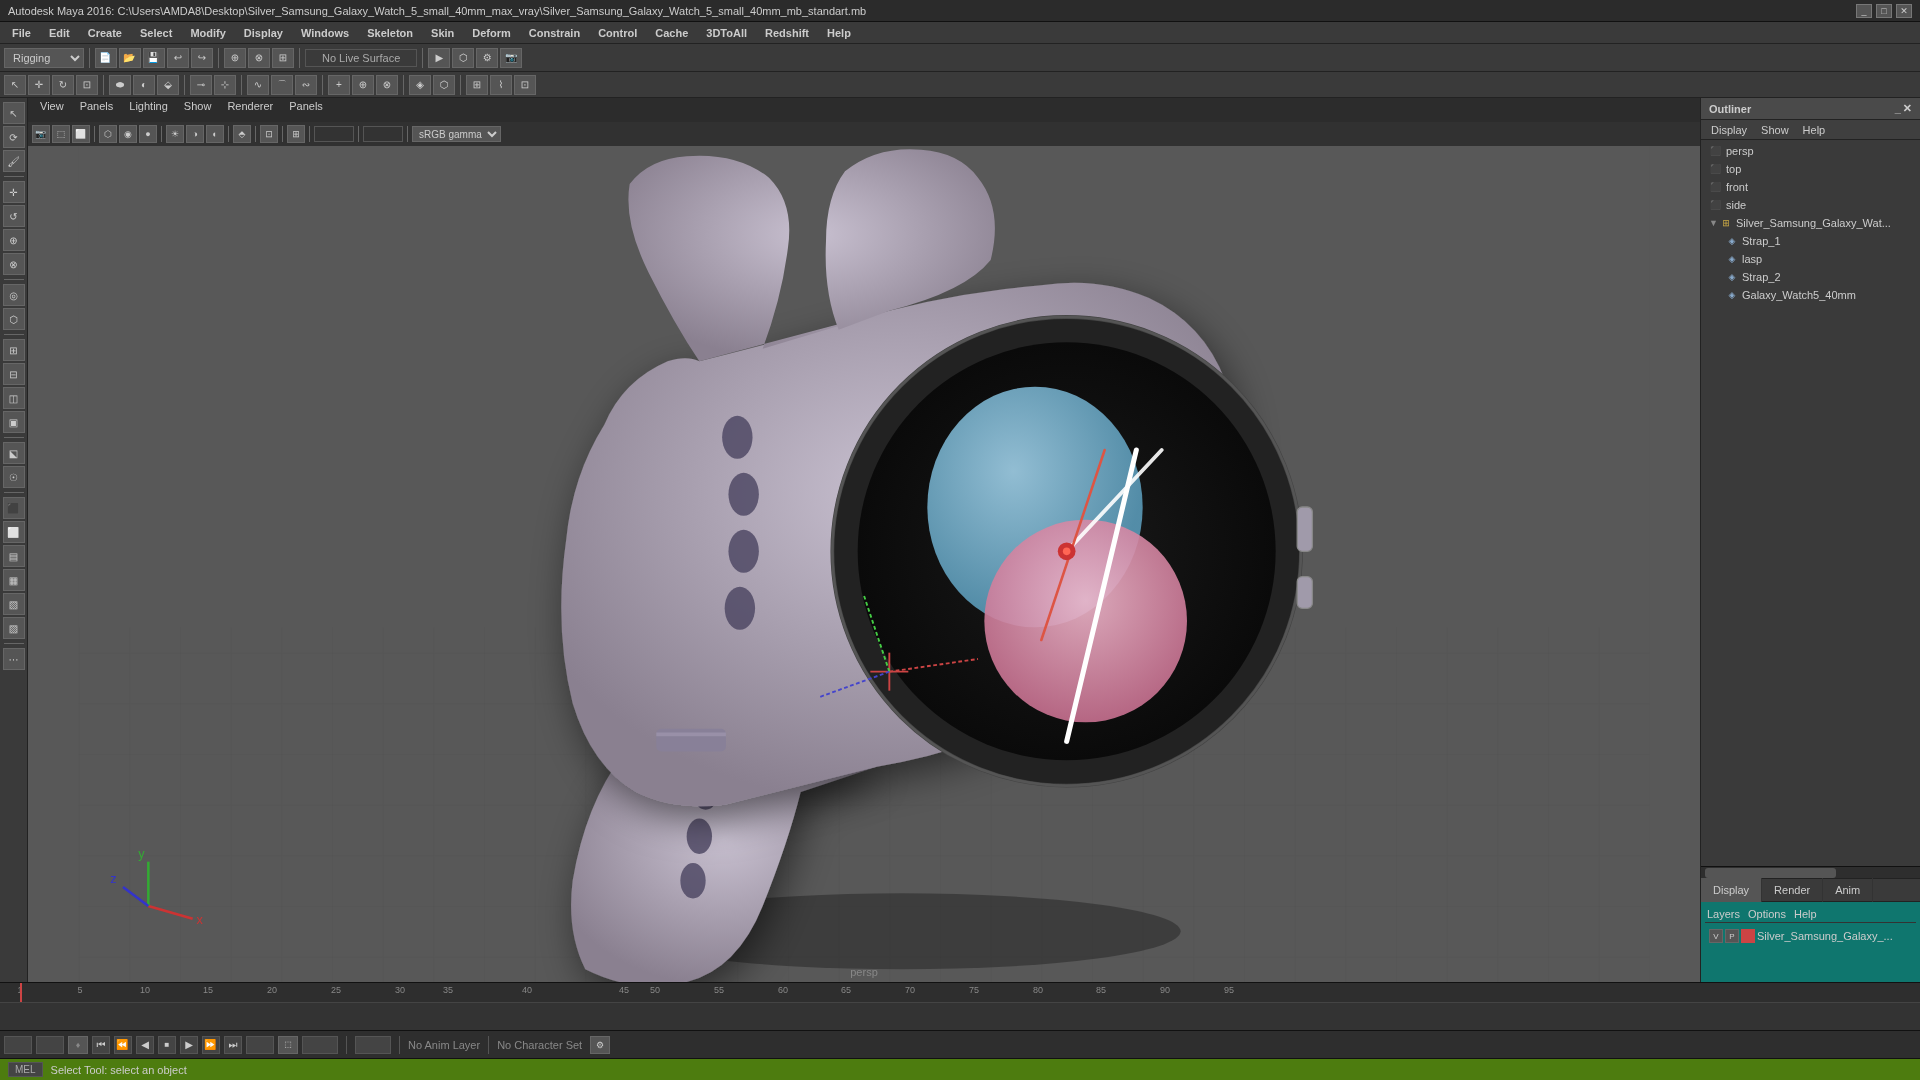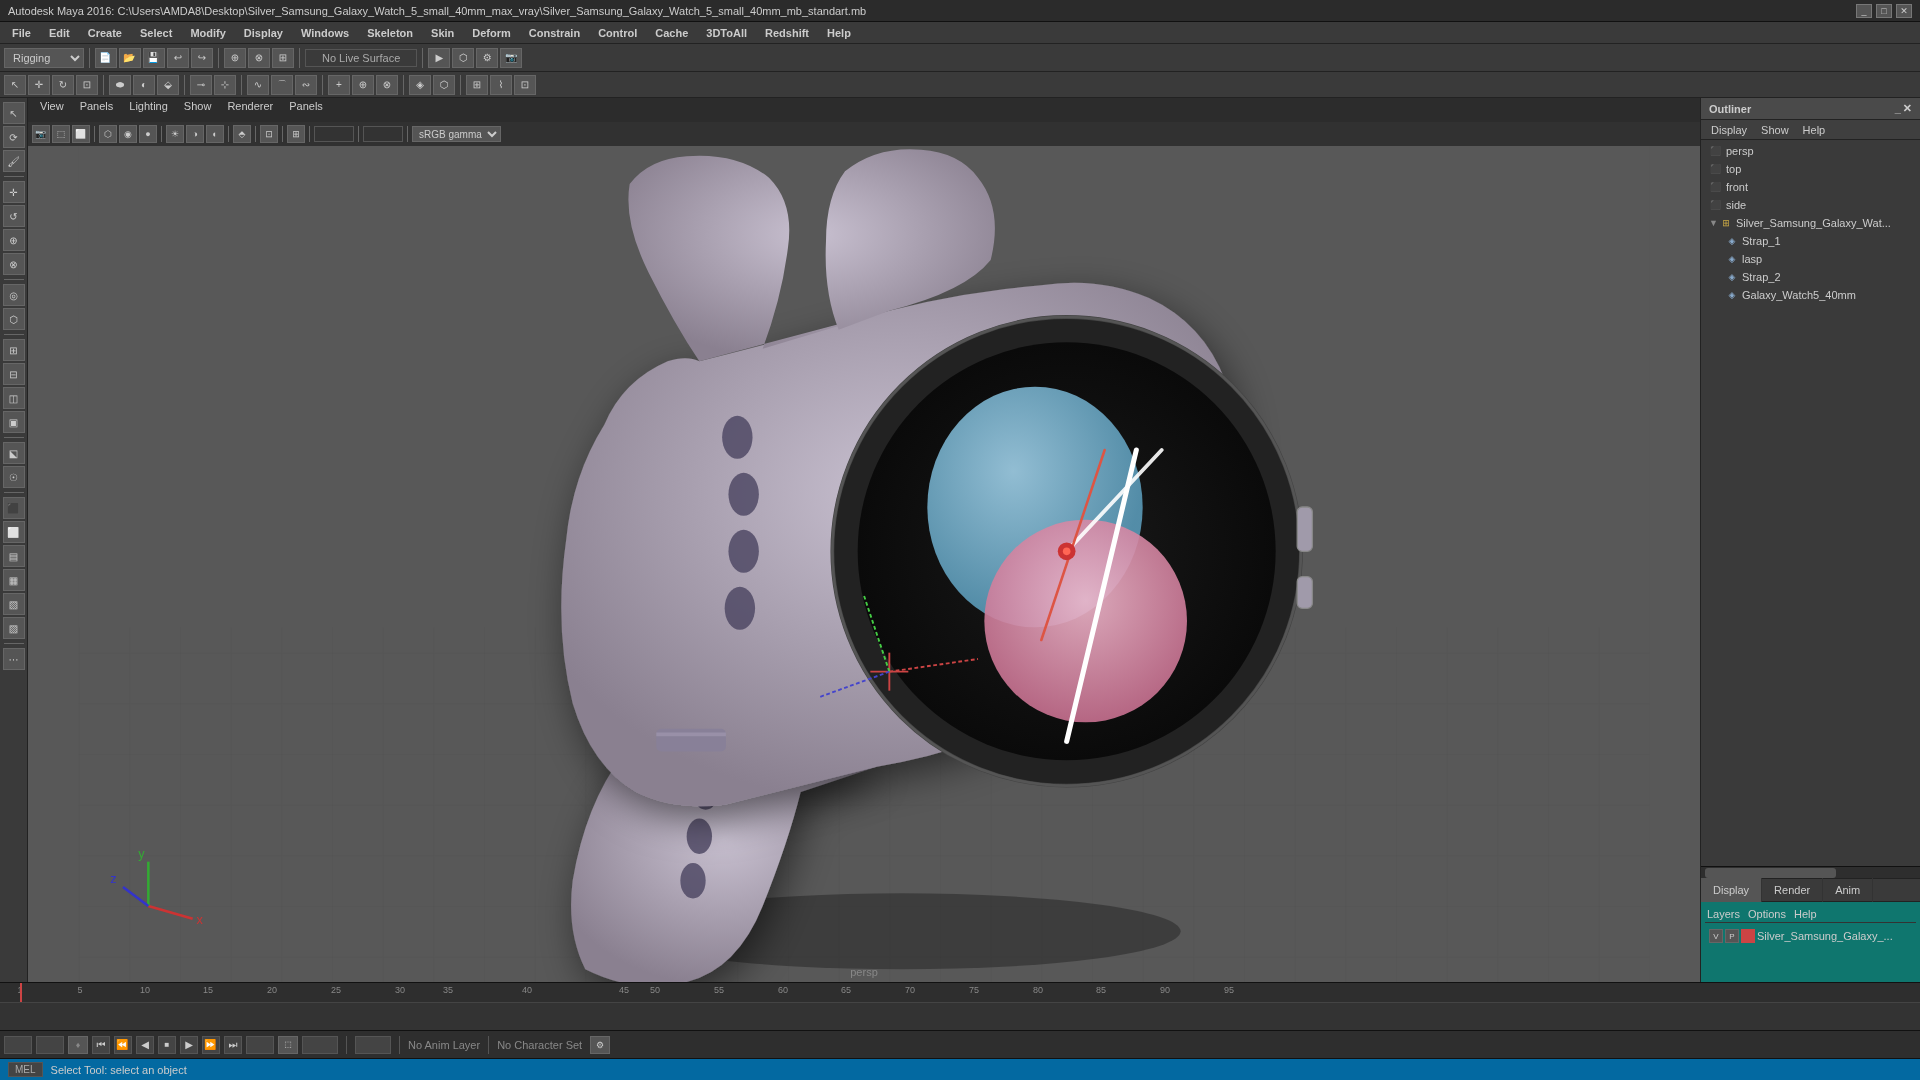--- a/index.html
+++ b/index.html
@@ -229,21 +229,21 @@
     .bc-sep { width: 1px; height: 18px; background: #555; margin: 0 4px; }
     .bc-label { font-size: 11px; color: #888; }
     .playback-btn {
       width: 18px; height: 18px; background: #444; border: 1px solid #555;
       display: flex; align-items: center; justify-content: center;
       cursor: pointer; font-size: 10px; color: #ccc;
     }
 
     
     #status-bar {
-      width: 100%; height: 22px; background: #0369a1;
+      width: 100%; height: 22px; background: #4d7c0f;
       display: flex; align-items: center; padding: 0 8px;
       border-top: 1px solid #111; gap: 8px;
     }
 
     
     .h-scroll {
       height: 12px; background: #2e2e2e; border-top: 1px solid #111;
     }
 
     

